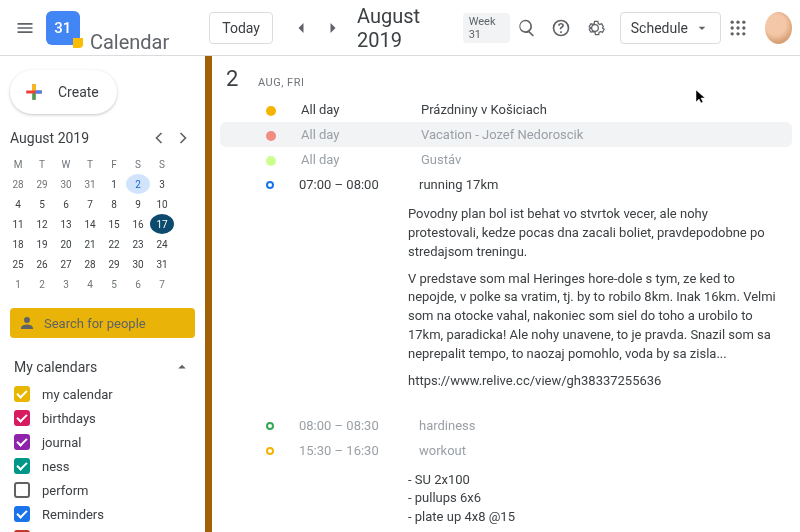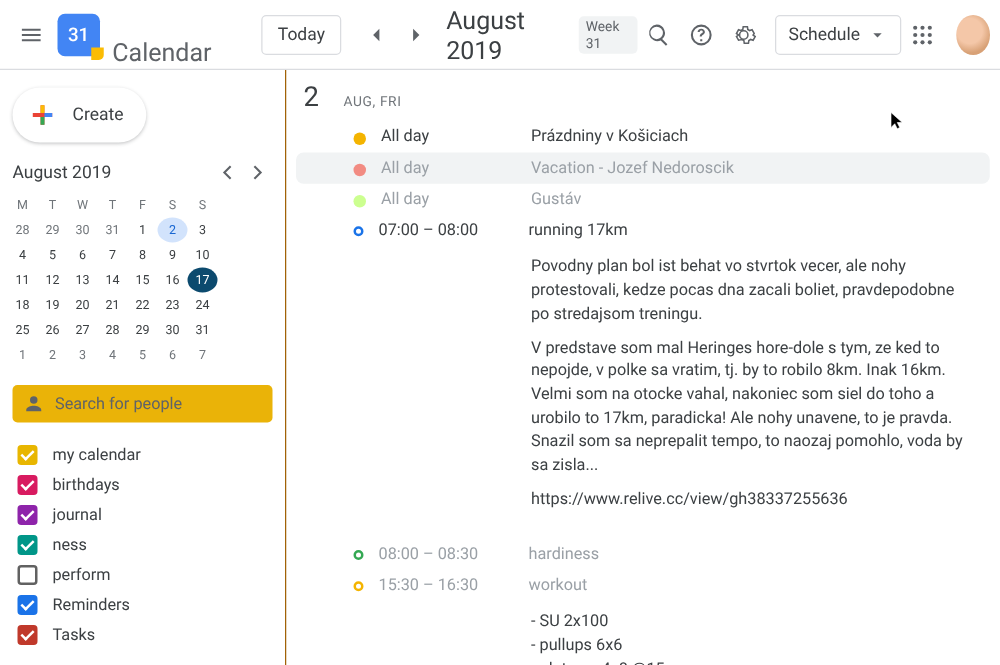--- a/index.html
+++ b/index.html
@@ -14,21 +14,21 @@
 .today-btn { margin-left: 40px; border: 1px solid #dadce0; border-radius: 4px; padding: 7px 12px; font-size: 14px; cursor: pointer; color:#3c4043; }
 .nav-arrows { display: flex; margin-left: 12px; }
 .nav-arrows .icon-btn { width: 32px; height: 32px; }
 .month-title { font-size: 20px; color: #3c4043; margin-left: 8px; }
 .week-chip { font-size: 11px; background: #f1f3f4; color: #5f6368; border-radius: 4px; padding: 2px 6px; margin-left: 10px; }
 .spacer { flex: 1; }
 .view-btn { border: 1px solid #dadce0; border-radius: 4px; padding: 7px 10px; font-size: 14px; cursor: pointer; display: flex; align-items: center; color:#3c4043; margin-left: 8px; }
 .view-btn svg { width: 16px; height: 16px; fill: #5f6368; margin-left: 6px; }
 .avatar { width: 32px; height: 32px; border-radius: 50%; background: radial-gradient(circle at 40% 40%, #f4c7a8 40%, #d8a176 70%); margin-left: 10px; }
 .body { display: flex; height: calc(532px - 56px); }
-.sidebar { width: 229px; border-right: 1px solid #a16207; padding: 10px 0 0 0; overflow-y: auto; }
+.sidebar { width: 212px; border-right: 7px solid #a16207; padding: 10px 0 0 0; overflow-y: auto; }
 .create-btn { margin: 4px 0 12px 10px; display: inline-flex; align-items: center; border-radius: 22px; box-shadow: 0 1px 3px rgba(60,64,67,.3); padding: 8px 18px 8px 10px; cursor: pointer; font-size: 14px; color: #3c4043; }
 .plus-icon { width: 28px; height: 28px; margin-right: 10px; }
 .mini-header { display: flex; align-items: center; padding: 0 10px; }
 .mini-title { flex: 1; font-size: 14px; color: #3c4043; }
 .mini-nav { display:flex; }
 .mini-nav .icon-btn { width: 24px; height: 24px; }
 .mini-grid { padding: 4px 6px 8px 6px; }
 .mini-row { display: flex; }
 .mini-cell { width: 24px; height: 20px; font-size: 10px; display: flex; align-items: center; justify-content: center; color: #70757a; cursor: pointer; border-radius: 50%; }
 .mini-cell.dow { color:#70757a; font-weight:400; }
@@ -43,21 +43,21 @@
 .cal-chk { width:16px; height:16px; border-radius:3px; border:2px solid; margin-right:12px; display:flex; align-items:center; justify-content:center; }
 .cal-chk.on::after { content:''; width:8px; height:4px; border-left:2px solid #fff; border-bottom:2px solid #fff; transform:rotate(-45deg); margin-top:-2px; }
 .main { flex:1; overflow-y:auto; position:relative; }
 .day-header { display:flex; padding: 10px 0 6px 14px; align-items:baseline; }
 .day-num { font-size: 22px; color:#3c4043; width: 24px; }
 .day-label { font-size: 11px; color:#70757a; letter-spacing:0.5px; margin-left: 8px; text-transform:uppercase; }
 .event-row { display:flex; padding: 5px 0 5px 54px; font-size:13px; align-items:flex-start; }
 .event-row.faded { color:#9aa0a6; }
 .dot { width:10px; height:10px; border-radius:50%; margin-top:4px; flex-shrink:0; }
 .dot.hollow { background:transparent !important; border:2px solid; width:8px; height:8px; }
-.time-col { width: 120px; margin-left: 12px; }
+.time-col { width: 120px; margin-left: 25px; }
 .event-title { flex:1; }
 .event-desc { padding: 8px 20px 14px 196px; font-size:13px; color:#3c4043; line-height:1.45; }
 .event-desc p { margin-bottom: 8px; }
 .highlight-row { background:#f1f3f4; border-radius: 6px; margin: 0 8px; padding: 5px 0 5px 46px; }
 .cursor { position:absolute; width:16px; height:16px; pointer-events:none; }
 .cursor svg { width:16px; height:16px; }
 </style>
 </head>
 <body>
 
@@ -214,20 +214,27 @@
           <div class="mini-cell">6</div>
           <div class="mini-cell">7</div>
         </div>
       </div>
     <div class="search-ppl">
       <svg viewBox="0 0 24 24">
           <path d="M12 12a4 4 0 100-8 4 4 0 000 8zm0 2c-3 0-8 1.5-8 4.5V20h16v-1.5c0-3-5-4.5-8-4.5z"></path>
         </svg>
       <span>Search for people</span>
     </div>
+    <div class="section-head">
+      <span>My calendars</span>
+      <div class="spacer"></div>
+      <svg width="18" height="18" viewBox="0 0 24 24">
+          <path d="M7 14l5-5 5 5z" fill="#5f6368"></path>
+        </svg>
+    </div>
     <div id="cal-list">
         <div class="cal-item">
           <div class="cal-chk on" style="border-color:#e8b600;background:#e8b600"></div>
           <span>my calendar</span>
         </div>
         <div class="cal-item">
           <div class="cal-chk on" style="border-color:#d81b60;background:#d81b60"></div>
           <span>birthdays</span>
         </div>
         <div class="cal-item">

